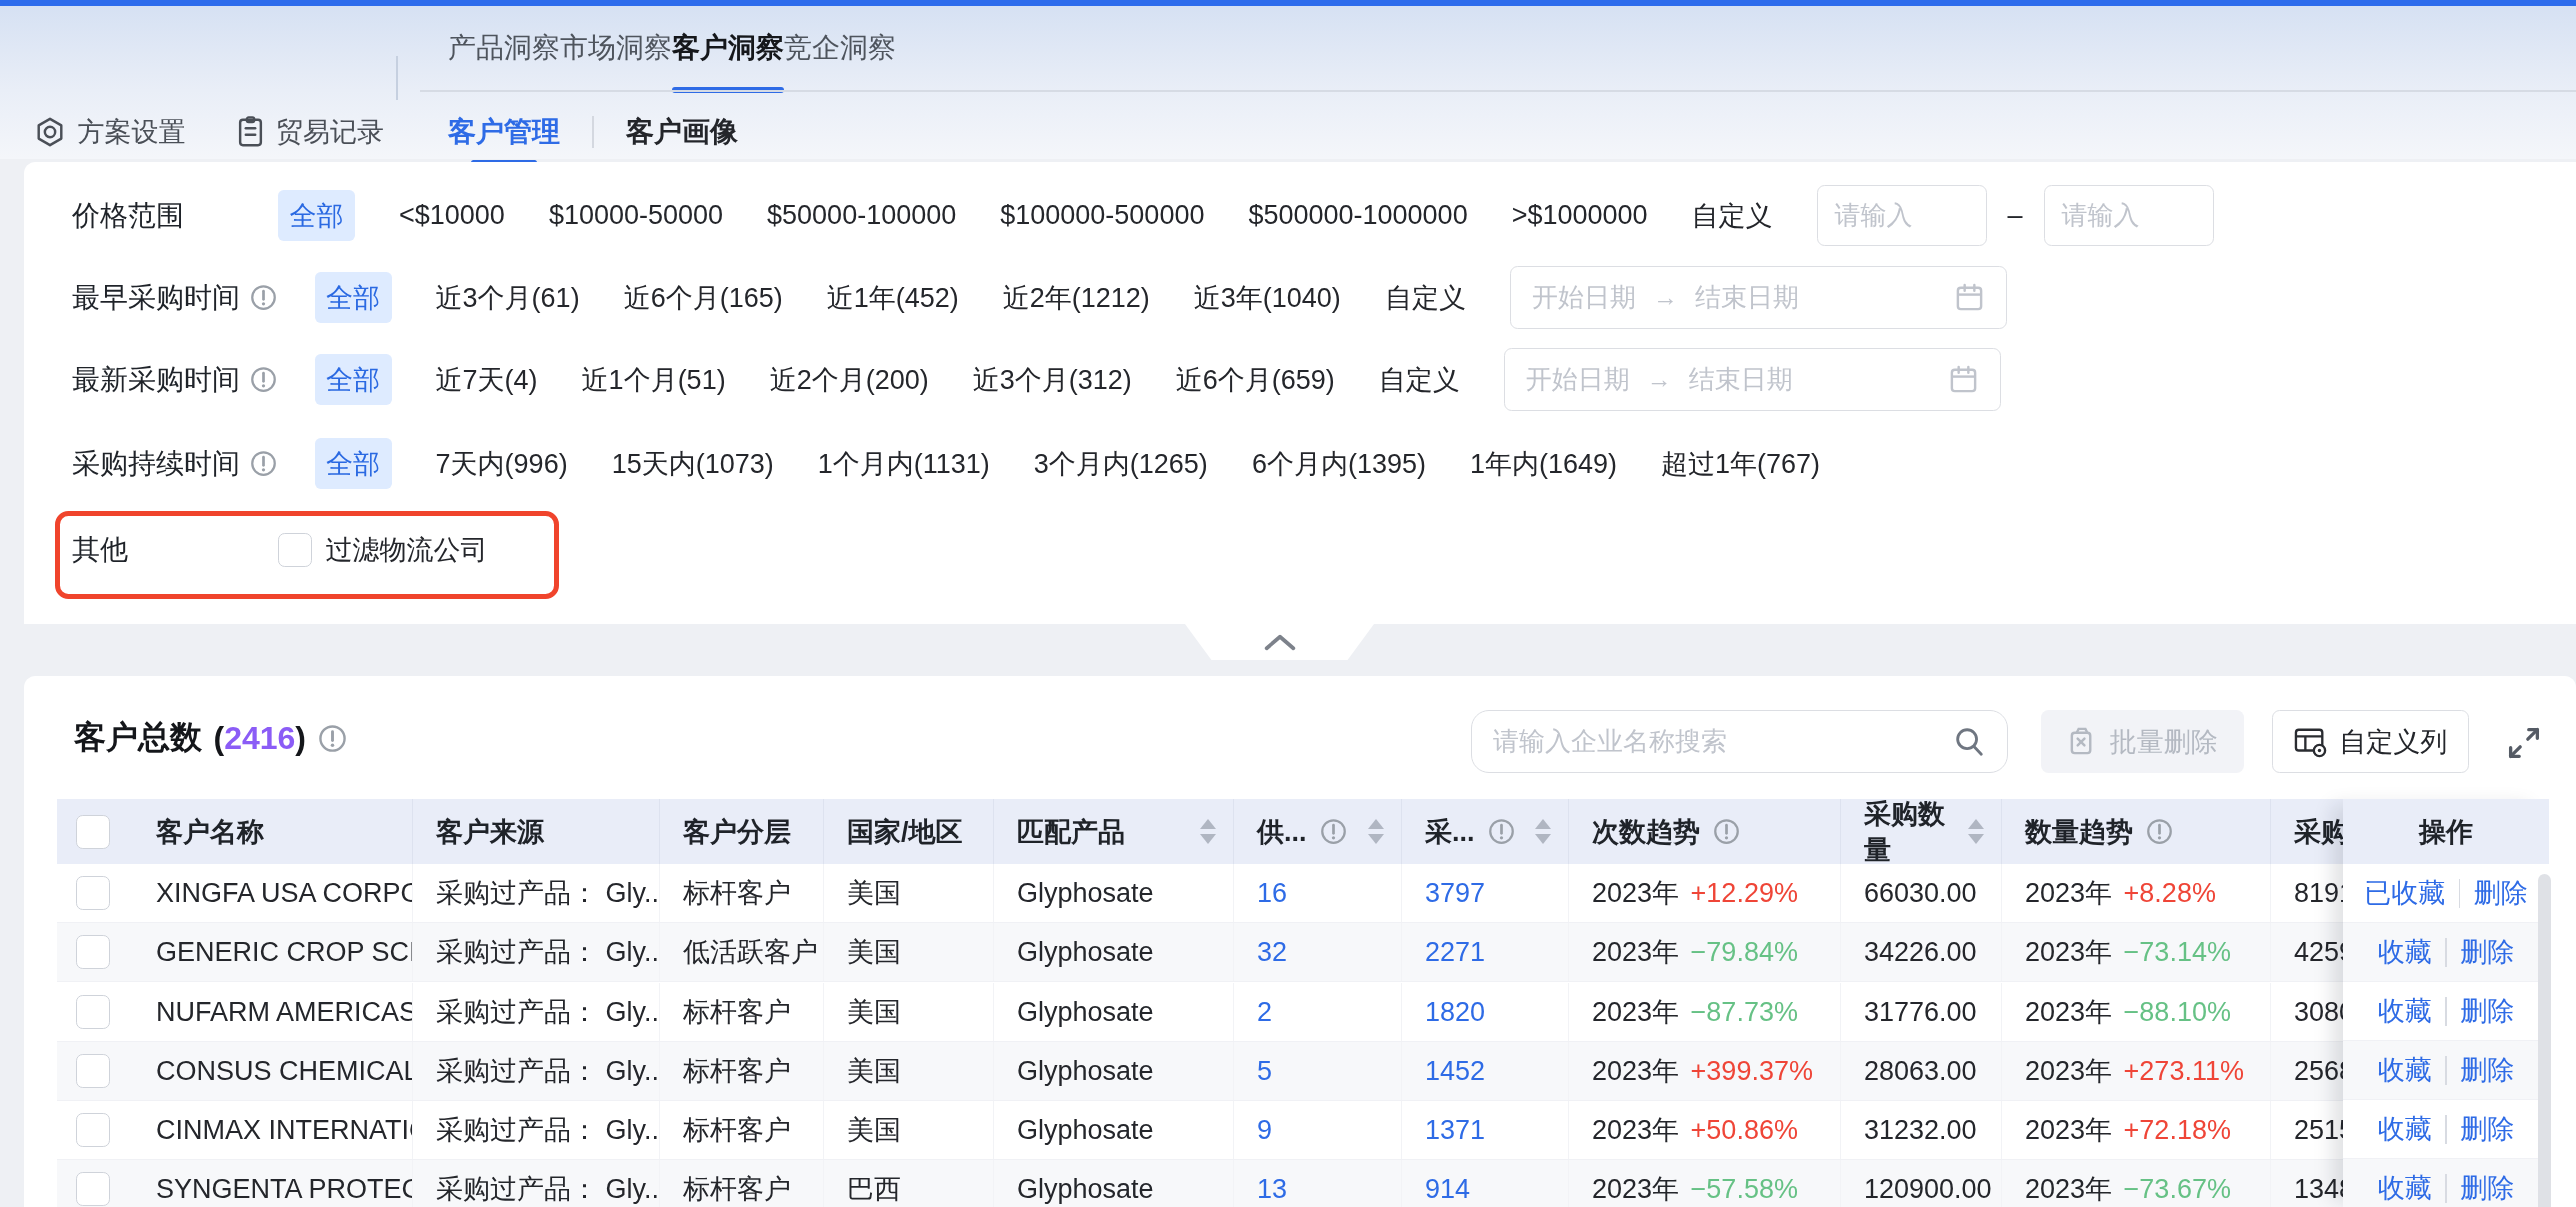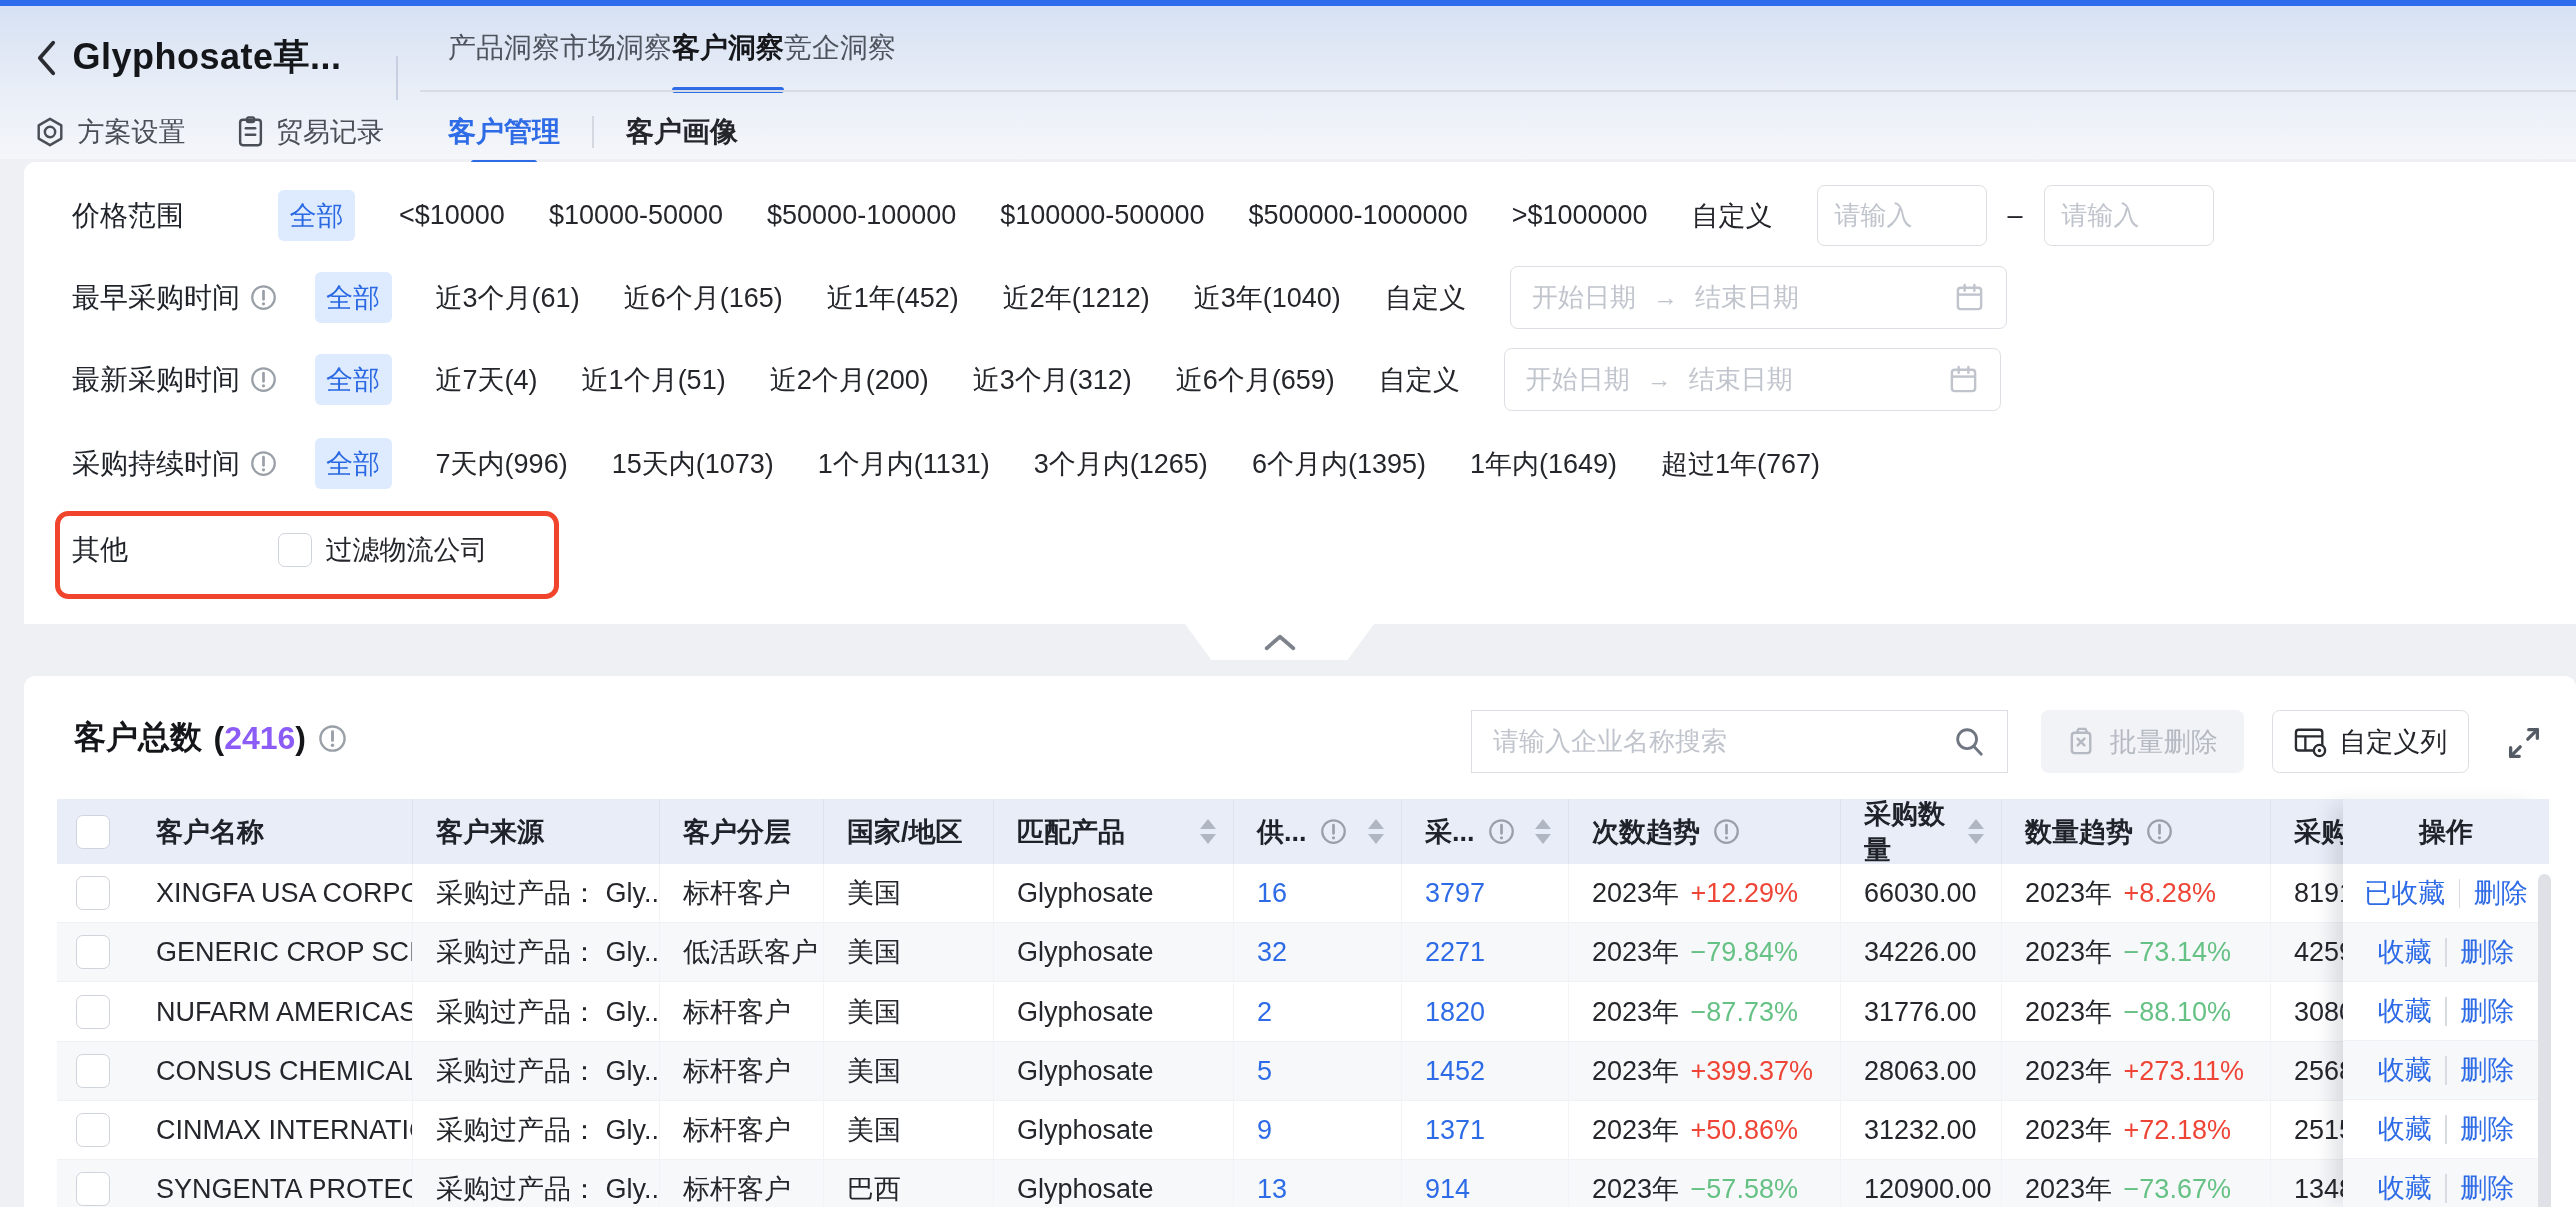--- a/index.html
+++ b/index.html
@@ -44,21 +44,21 @@
   .date-range .cal{margin-left:auto;}
   .red-box{position:absolute;left:31px;top:349px;width:504px;height:88px;border:5.7px solid #f0442c;border-radius:13.4px;pointer-events:none;}
   .checkbox{width:34px;height:34px;border:1.9px solid #cfd3da;border-radius:6.7px;background:#fff;flex:none;cursor:pointer;}
   .other-check{display:flex;align-items:center;gap:13.4px;}
   .collapse-tab{position:absolute;left:1185px;top:624px;width:189px;height:36px;background:#fff;
     clip-path:polygon(0 0,100% 0,86% 100%,14% 100%);display:flex;align-items:center;justify-content:center;cursor:pointer;}
   
   .table-panel{position:absolute;left:24px;top:676px;right:0;bottom:0;background:#fff;border-radius:11.5px 11.5px 0 0;overflow:hidden;}
   .tp-title{position:absolute;left:50px;top:40px;display:flex;align-items:center;gap:11.5px;font-size:32px;font-weight:700;color:#14161a;}
   .tp-title .count{color:#8b5cf6;}
-  .search-box{position:absolute;left:1447px;top:34px;width:537px;height:63px;border:1.9px solid #dcdee3;border-radius:0;display:flex;align-items:center;padding:0 21px;background:#fff;}
+  .search-box{position:absolute;left:1447px;top:34px;width:537px;height:63px;border:1.9px solid #dcdee3;border-radius:18px;display:flex;align-items:center;padding:0 21px;background:#fff;}
   .search-box .ph{color:#c0c4cc;font-size:26px;flex:1;}
   .btn-batch{position:absolute;left:2017px;top:34px;width:203px;height:63px;background:#f2f3f7;border-radius:7.6px;display:flex;align-items:center;justify-content:center;gap:11.5px;color:#b4b9c2;font-size:27px;cursor:not-allowed;}
   .btn-custcol{position:absolute;left:2248px;top:34px;width:197px;height:63px;background:#fff;border:1.9px solid #dcdee3;border-radius:7.6px;display:flex;align-items:center;justify-content:center;gap:11.5px;color:#24262b;font-size:27px;cursor:pointer;}
   .fullscreen{position:absolute;left:2479px;top:46px;width:42px;height:42px;cursor:pointer;}
   .thead{position:absolute;left:33px;top:123px;height:65px;display:flex;background:#e9edf8;}
   .th{display:flex;align-items:center;padding-left:23px;font-size:27px;font-weight:700;color:#1f2329;border-right:1.9px solid #dde2ef;}
   .th.no-border{border-right:none;}
   .th .caret-box{margin-left:auto;margin-right:17px;}
   .th .info{margin-left:13.4px;}
   .caret-box{display:flex;flex-direction:column;gap:4.8px;}
@@ -79,28 +79,20 @@
   .action-divider{width:1.9px;height:29px;background:#d8dbe2;}
   .vscrollbar{position:absolute;right:25px;top:198px;bottom:-7.6px;width:13.4px;border-radius:7.6px;background:#dfe1e6;cursor:pointer;}
   svg{display:block;}
 </style>
 </head>
 <body>
 
 <div class="topbar"></div>
 
 <div class="header">
-  <div class="title-block">
-    <span>
-      <svg width="25" height="42" viewBox="0 0 26 44">
-          <polyline points="20,6 6,22 20,38" fill="none" stroke="#2a2c31" stroke-width="4" stroke-linecap="round" stroke-linejoin="round"></polyline>
-        </svg>
-    </span>
-    <span class="page-title">Glyphosate草...</span>
-  </div>
   <div class="header-vdivider"></div>
   <div class="main-tabs" id="main-tabs">
       <div class="main-tab">产品洞察</div>
       <div class="main-tab">市场洞察</div>
       <div class="main-tab active">客户洞察</div>
       <div class="main-tab">竞企洞察</div>
     </div>
   <div class="main-tabs-line"></div>
   <div class="quick-links" id="quick-links">
       <div class="quick-link">

